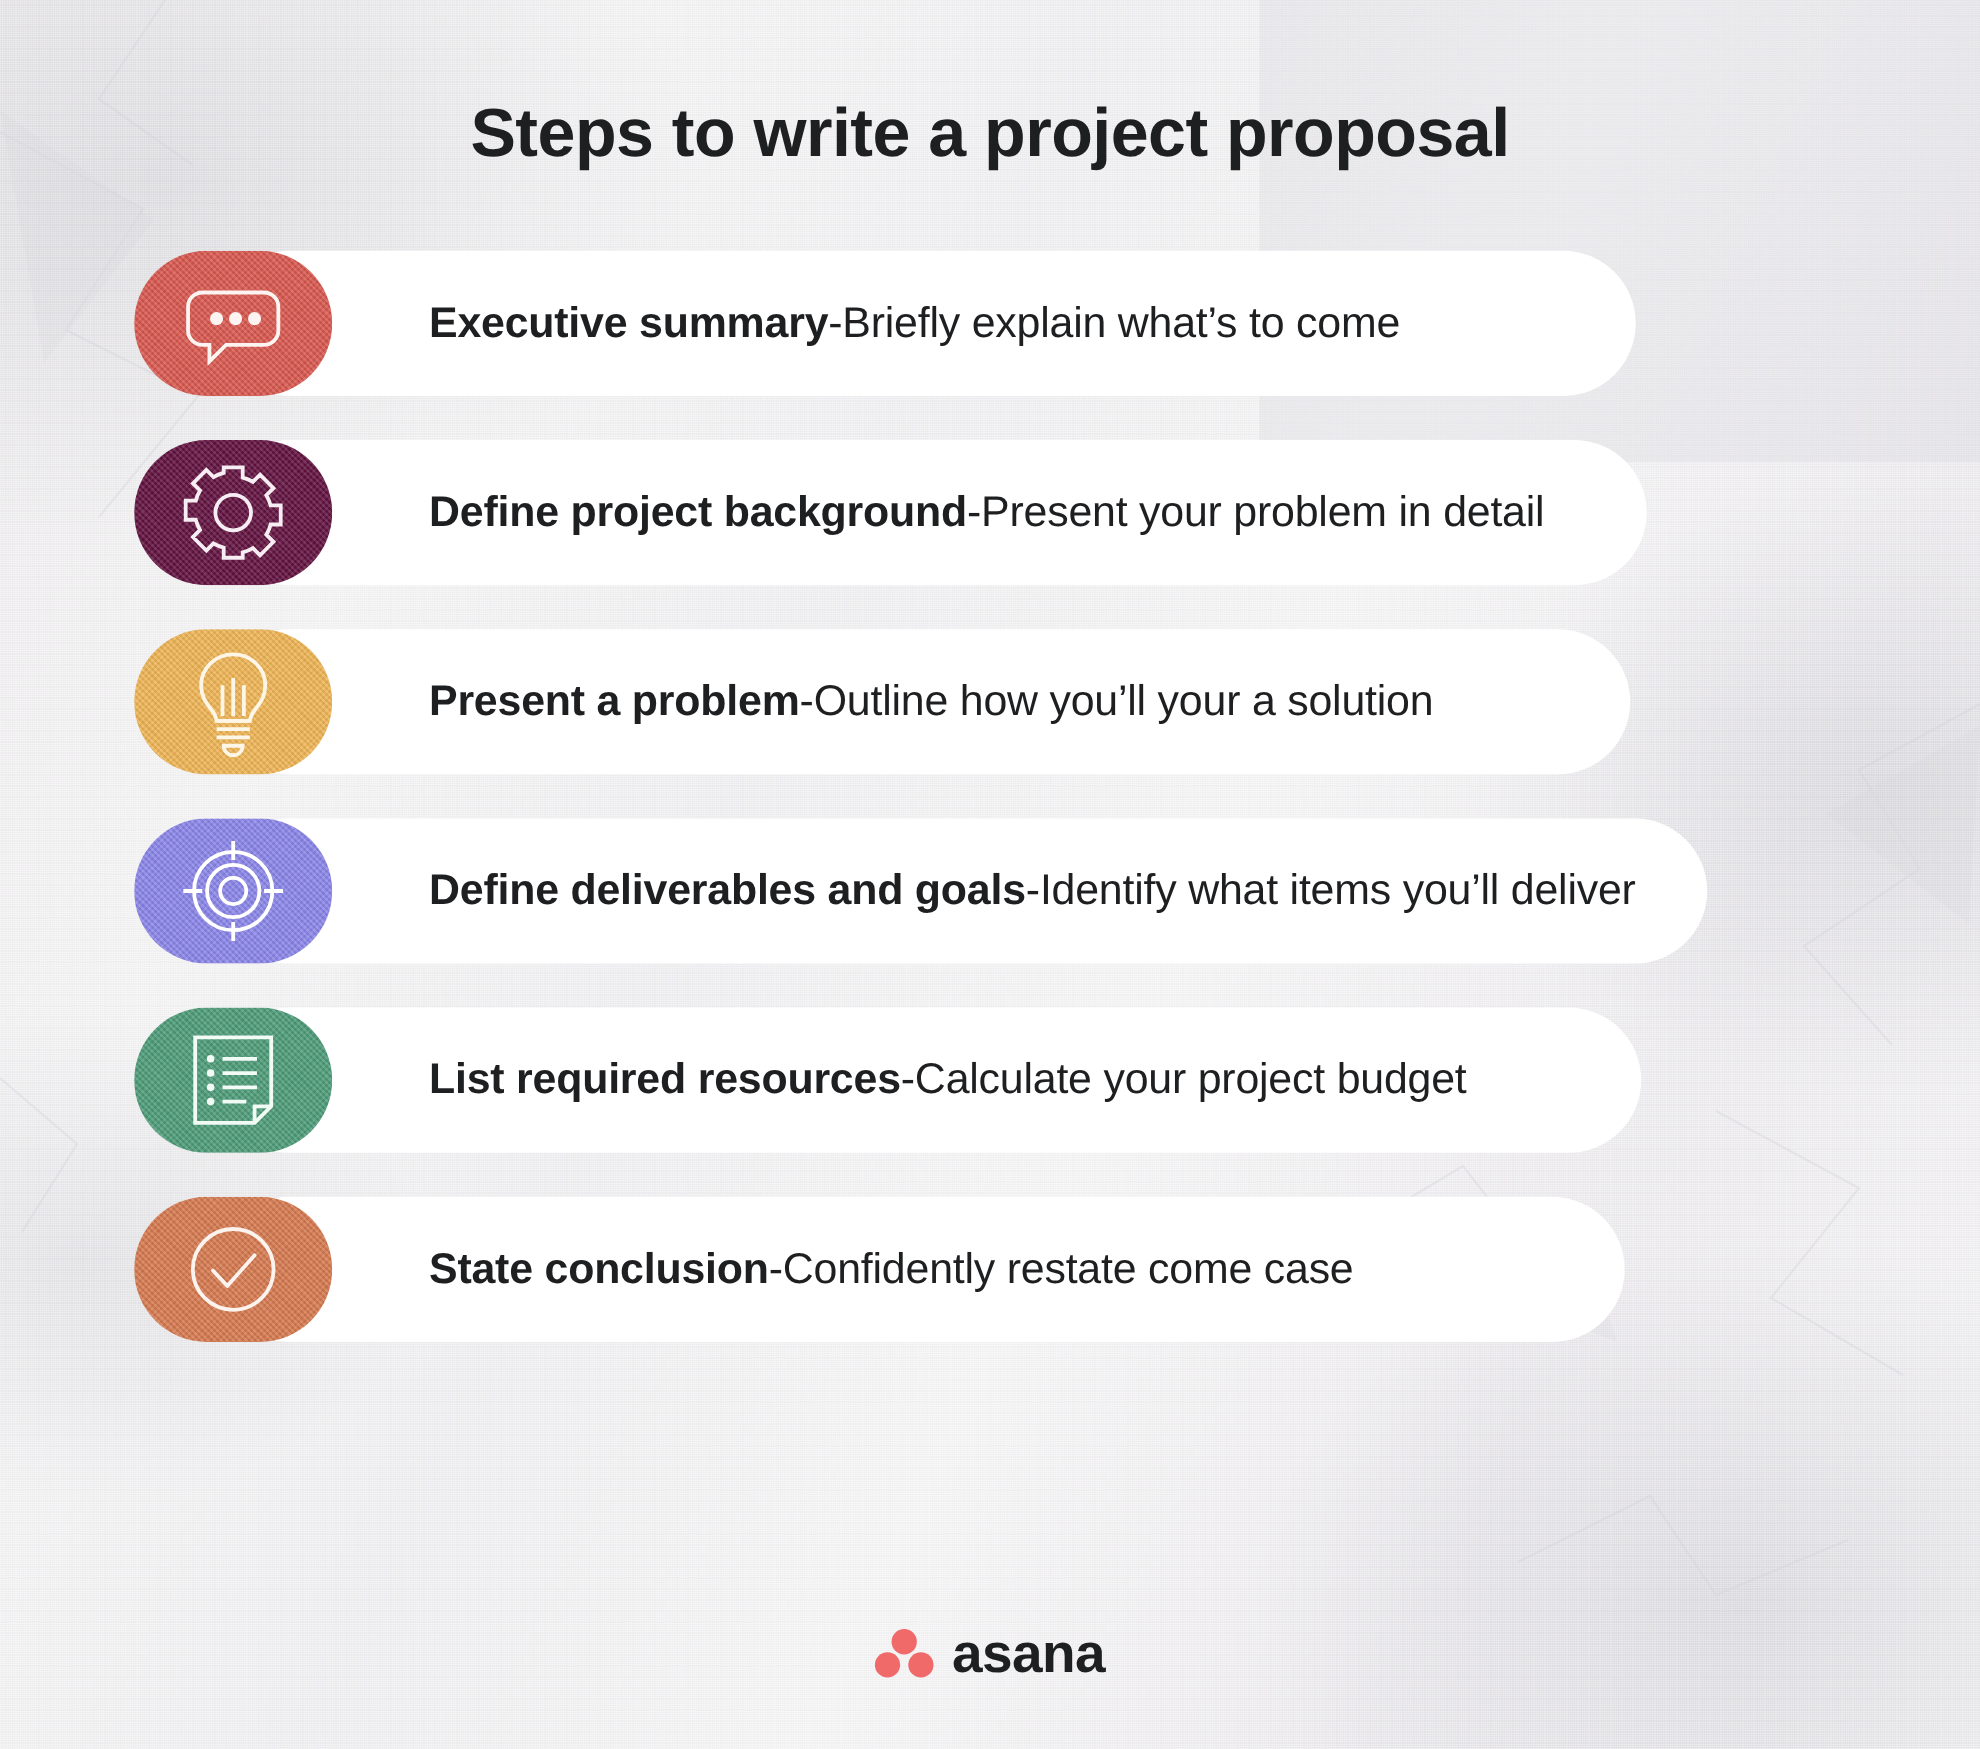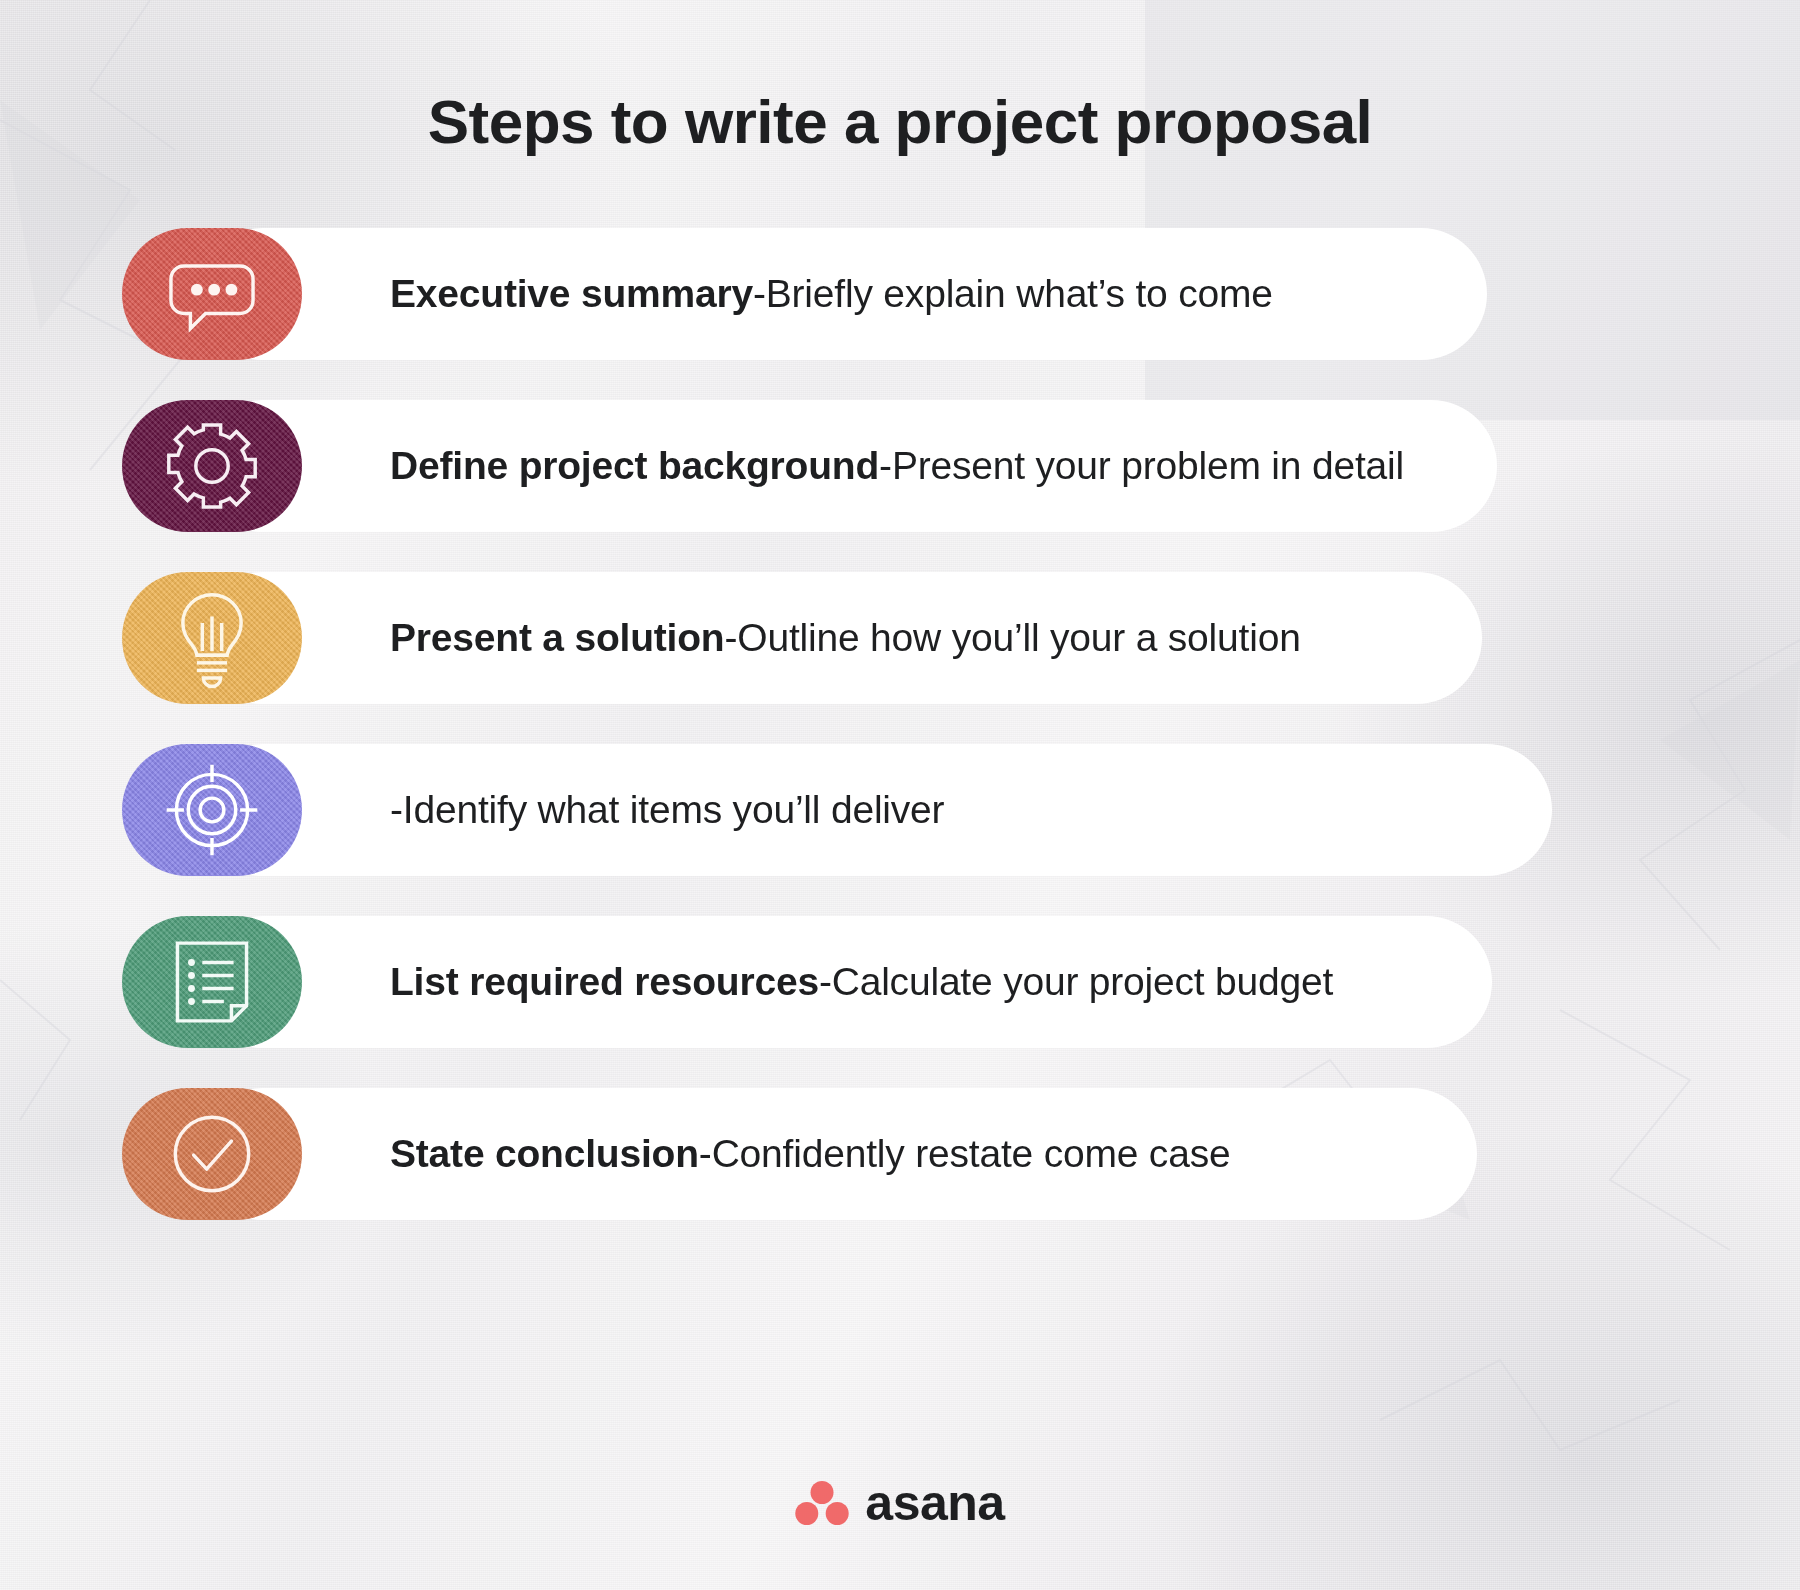--- a/index.html
+++ b/index.html
@@ -214,37 +214,38 @@
         <svg width="108" height="108" viewBox="0 0 100 100" fill="none" stroke="#fdf6e7" stroke-width="3.2">
           <path d="M50 10c-14.9 0-27 11.6-27 26 0 9 3.9 14.6 8.4 20.3 2.7 3.4 4.1 6 4.6 9.7h28c.5-3.7 1.9-6.3 4.6-9.7C73.1 50.6 77 45 77 36c0-14.4-12.1-26-27-26z"></path>
           <path d="M36 66h28"></path>
           <path d="M36 73h28"></path>
           <path d="M36 80h28"></path>
           <path d="M42 87h16a8 8 0 0 1-16 0z"></path>
           <path d="M41 62V36M50 62V30M59 62V36"></path>
         </svg>
       </div>
       <div class="row-text">
-        <span class="lead">Present a solution</span>
+        <span class="lead">Present a problem</span>
           <span class="rest"> - </span>
           <span class="rest">Outline how you’ll your a solution</span>
       </div>
     </div>
 
     <div class="row">
       <div class="pill" style="width: 1355px;"></div>
       <div class="icon-badge" style="background-color: rgb(138, 133, 232);">
         <svg width="108" height="108" viewBox="0 0 100 100" fill="none" stroke="#ffffff" stroke-width="3.2">
           <circle cx="50" cy="50" r="33"></circle>
           <circle cx="50" cy="50" r="22"></circle>
           <circle cx="50" cy="50" r="11"></circle>
           <path d="M50 8v16M50 76v16M8 50h16M76 50h16"></path>
         </svg>
       </div>
       <div class="row-text">
+        <span class="lead">Define deliverables and goals</span>
           <span class="rest"> - </span>
           <span class="rest">Identify what items you’ll deliver</span>
       </div>
     </div>
 
     <div class="row">
       <div class="pill" style="width: 1295px;"></div>
       <div class="icon-badge" style="background-color: rgb(77, 155, 120);">
         <svg width="108" height="108" viewBox="0 0 100 100" fill="none" stroke="#f2faf6" stroke-width="3.2">
           <path d="M18 14h64v58L68 86H18z"></path>

